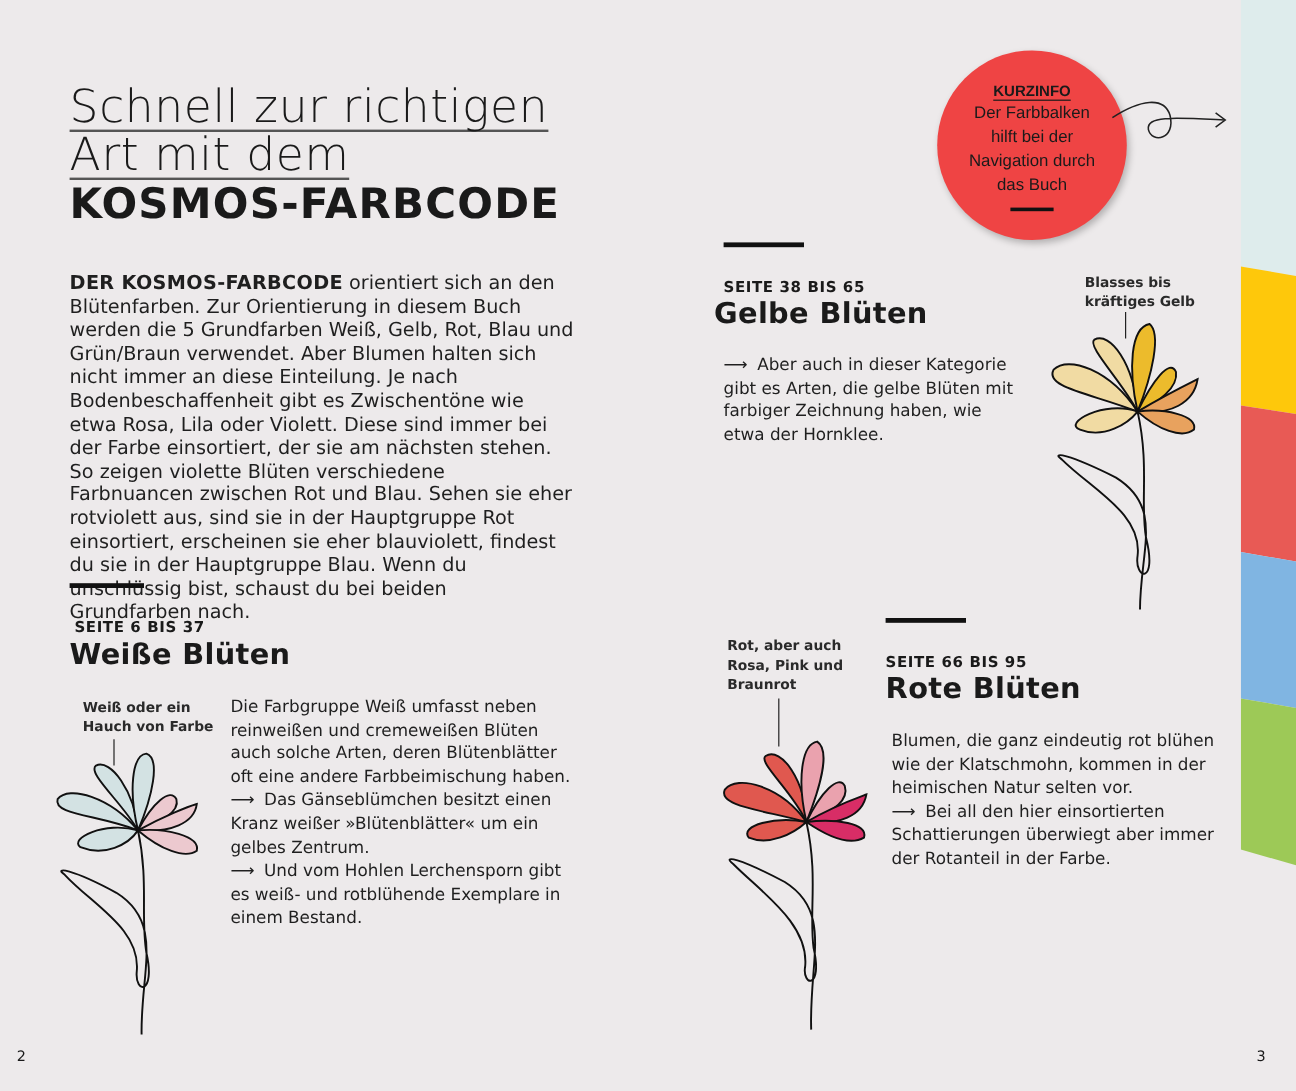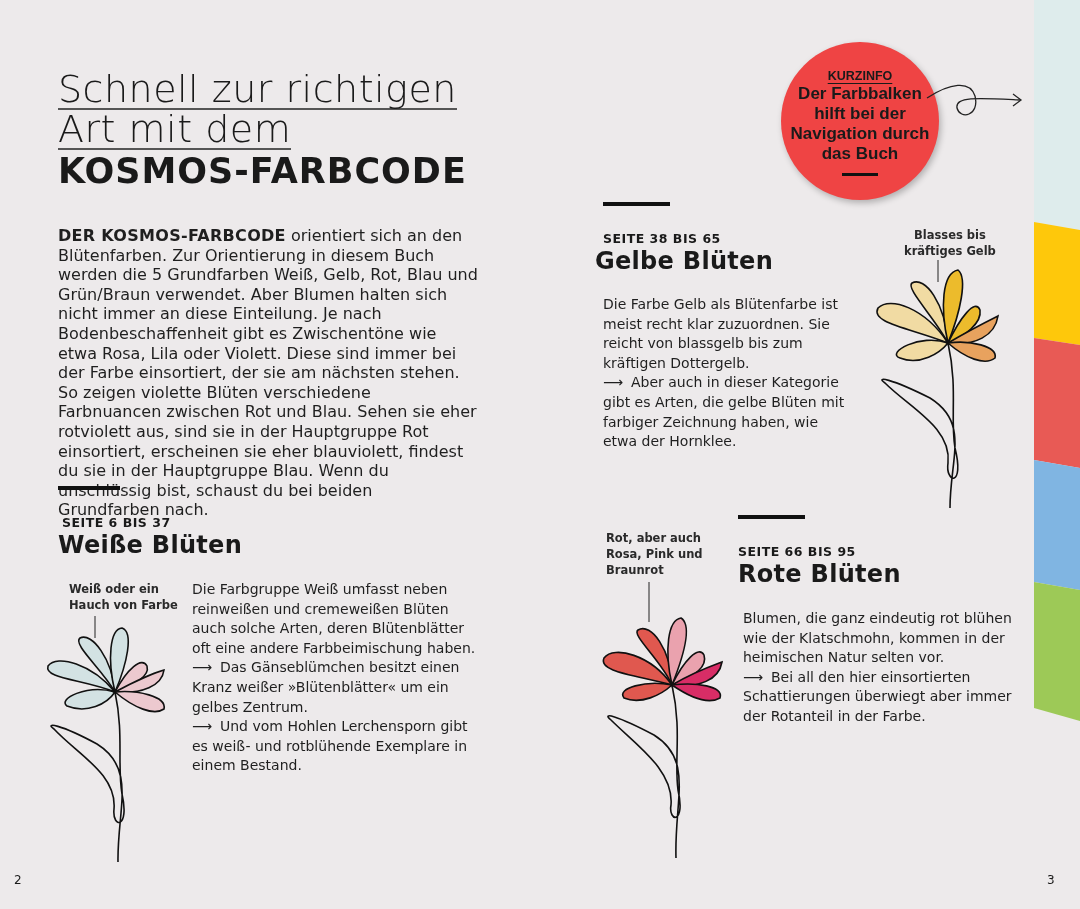--- a/index.html
+++ b/index.html
@@ -40,21 +40,21 @@
     font-weight:bold; color:#2a2a2a;
   }
   .arrow { display:inline-block; width:28px; }
   .circle {
     position:absolute; left:781px; top:42px; width:158px; height:158px;
     border-radius:50%; background:#ef4444;
     box-shadow:2px 3px 6px rgba(0,0,0,0.25);
     text-align:center;
   }
   .circle .k { margin-top:27px; font-weight:bold; font-size:12.5px; text-decoration:underline; text-underline-offset:3px; }
-  .circle .t { font-weight:bold; font-size:17px; line-height:19px; margin-top:1px; }
+  .circle .t { font-weight:normal; font-size:14px; line-height:19px; margin-top:1px; }
   .circle .bar { width:36px; height:3px; background:#111; margin:10px auto 0; }
   .page-num { font-family:"DejaVu Sans", sans-serif; font-size:12px; }
 </style>
 </head>
 <body>
 
 <div class="abs" style="left:58px;top:70px;">
   <div><span class="title-light">Schnell zur richtigen</span></div>
   <div><span class="title-light">Art mit dem</span></div>
   <div class="title-bold">KOSMOS-FARBCODE</div>
@@ -74,24 +74,23 @@
 </div>
 <svg class="abs" style="left:925px;top:78px;" width="100" height="45">
   <path d="M2 20 C 25 5, 45 2, 50 18 C 55 38, 35 42, 32 30 C 30 18, 55 20, 95 22" fill="none" stroke="#222" stroke-width="1.3"></path>
   <path d="M88 16 L96 22 L88 28" fill="none" stroke="#222" stroke-width="1.3"></path>
 </svg>
 
 <div class="rule" style="left:603px;top:202px;width:67px;"></div>
 <div class="abs kicker" style="left:603px;top:231px;">SEITE 38 BIS 65</div>
 <div class="abs head" style="left:595px;top:247px;">Gelbe Blüten</div>
 <div class="abs body-text" style="left:603px;top:295px;width:250px;">
-  <p>Die Farbe Gelb als Blütenfarbe ist meist recht klar zuzuordnen. Sie reicht von blassgelb bis zum kräftigen Dottergelb.</p>
   <p><span class="arrow">⟶</span><span>Aber auch in dieser Kategorie gibt es Arten, die gelbe Blüten mit farbiger Zeichnung haben, wie etwa der Hornklee.</span></p>
 </div>
-<div class="abs caption" style="left:904px;top:227px;text-align:center;">
+<div class="abs caption" style="left:904px;top:227px;">
   <div>Blasses bis</div>
   <div>kräftiges Gelb</div>
 </div>
 <svg class="abs" style="left:870px;top:258px;" width="140" height="255" viewBox="0 0 140 255">
   <line x1="68" y1="2" x2="68" y2="24" stroke="#222" stroke-width="1"></line>
   <path d="M78 85 C 40 70, 0 65, 8 50 C 20 38, 55 50, 78 85 Z" fill="#f1dba3" stroke="#111" stroke-width="1.6"></path>
   <path d="M78 85 C 50 75, 15 95, 30 100 C 50 108, 70 95, 78 85 Z" fill="#f1dba3" stroke="#111" stroke-width="1.6"></path>
   <path d="M78 85 C 65 60, 35 30, 42 25 C 55 18, 75 45, 78 85 Z" fill="#f1dba3" stroke="#111" stroke-width="1.6"></path>
   <path d="M78 85 C 70 50, 72 15, 88 12 C 98 20, 90 55, 78 85 Z" fill="#ecbb2c" stroke="#111" stroke-width="1.6"></path>
   <path d="M78 85 C 90 60, 105 40, 110 52 C 112 65, 95 78, 78 85 Z" fill="#ecbb2c" stroke="#111" stroke-width="1.6"></path>

